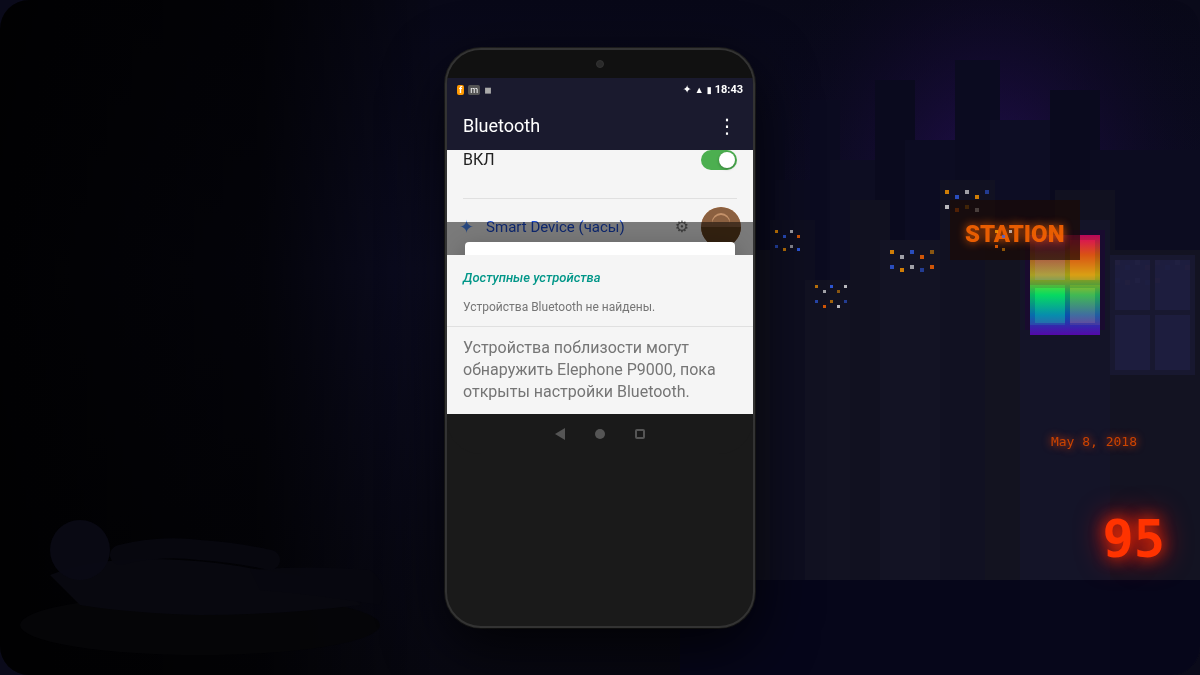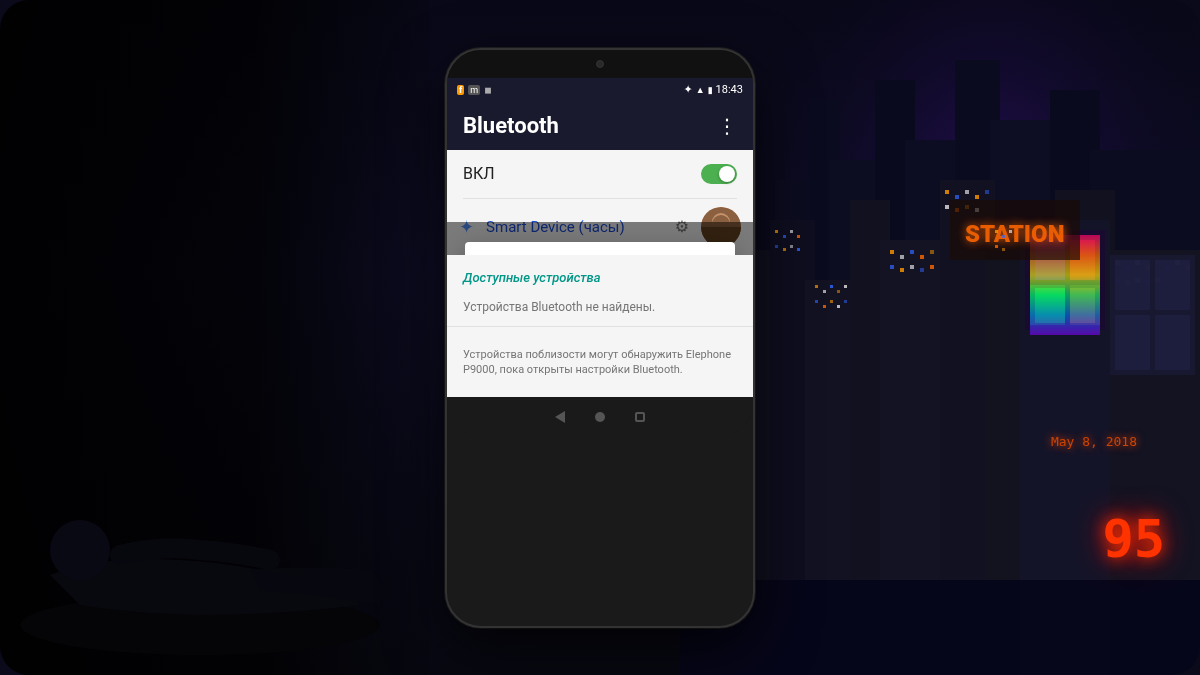--- a/index.html
+++ b/index.html
@@ -100,37 +100,36 @@
     .app-bar {
       height: 48px;
       background: #1a1a2e;
       display: flex;
       align-items: center;
       padding: 0 16px;
       justify-content: space-between;
     }
 
     .app-bar-title {
-      font-size: 22px;
+      font-size: 18px;
       color: #fff;
-      font-weight: 700;
+      font-weight: 400;
     }
 
     .app-bar-more {
       font-size: 20px;
       color: #fff;
       cursor: pointer;
     }
 
     
     .toggle-row {
       height: 48px;
       background: #f5f5f5;
       display: flex;
-      align-items: center;
       padding: 0 16px;
       justify-content: space-between;
     }
 
     .toggle-label {
       font-size: 16px;
       color: #212121;
     }
 
     .toggle-switch {
@@ -247,23 +246,23 @@
       color: #757575;
       padding: 8px 16px 12px;
     }
 
     .divider-full {
       height: 1px;
       background: #e0e0e0;
     }
 
     .info-text {
-      font-size: 11px;
+      font-size: 16px;
       color: #757575;
-      padding: 20px 16px;
+      padding: 10px 16px;
       line-height: 1.4;
     }
 
     
     .phone-bottom {
       height: 40px;
       background: #1a1a1a;
       border-radius: 0 0 34px 34px;
       display: flex;
       align-items: center;
@@ -483,21 +482,21 @@
     <div class="status-bar">
       <div class="status-left">
         <span style="font-size:9px;background:#ff9900;color:#fff;padding:0 2px;border-radius:2px;font-weight:bold;">f</span>
         <span style="font-size:9px;background:#555;color:#fff;padding:0 2px;border-radius:2px;">m</span>
         <span style="font-size:9px;color:#aaa;">◼</span>
       </div>
       <div class="status-right">
         <span style="font-size:11px;">✦</span>
         <span style="font-size:9px;">▲</span>
         <span style="font-size:9px;">▮</span>
-        <span style="font-weight:400;">18:43</span>
+        <span style="font-weight:700;">18:43</span>
       </div>
     </div>
 
     <div class="app-bar">
       <span class="app-bar-title">Bluetooth</span>
       <span class="app-bar-more">⋮</span>
     </div>
 
     <div style="flex:1;overflow:hidden;position:relative;background:#f5f5f5;">
 

